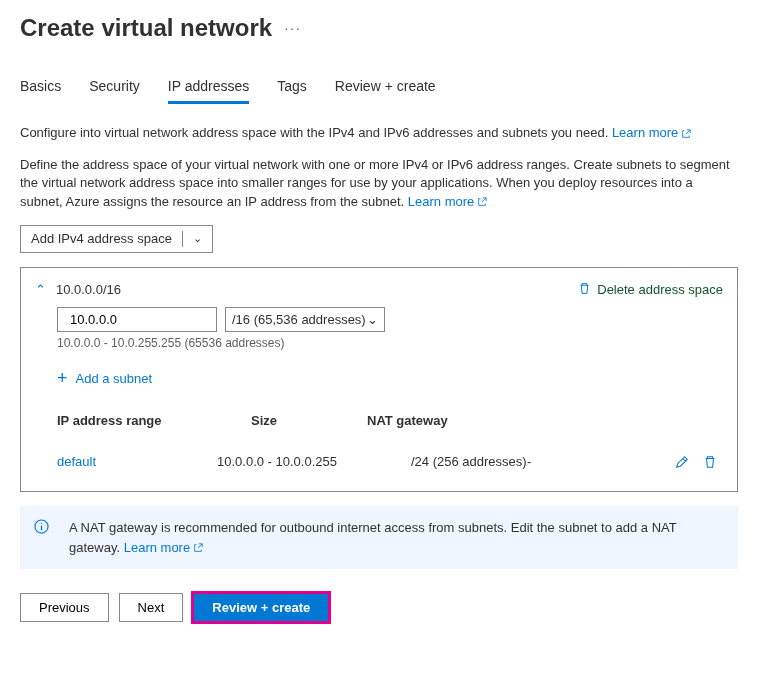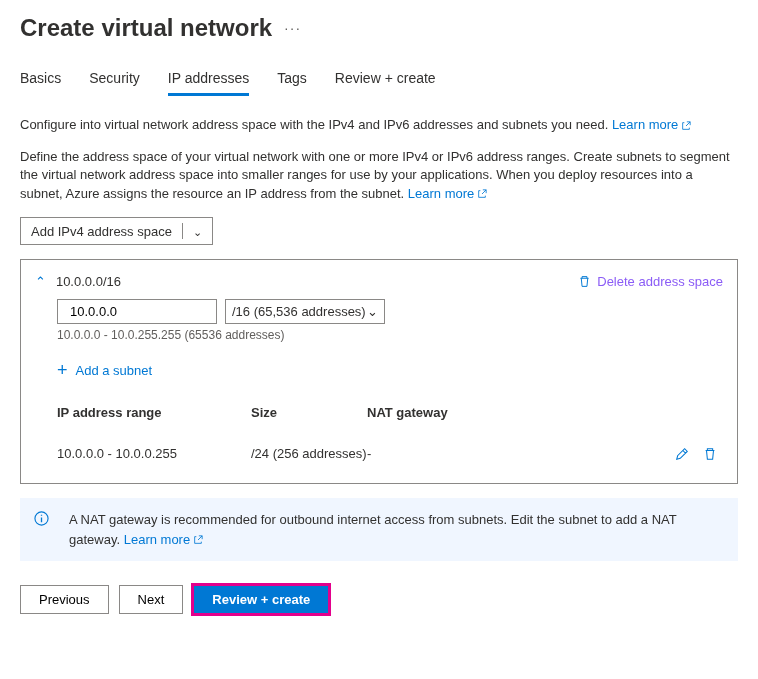--- a/index.html
+++ b/index.html
@@ -1,33 +1,33 @@
 <!DOCTYPE html>
 <html><head>
   <meta charset="utf-8">
   <style>
     * { box-sizing: border-box; margin: 0; padding: 0; }
     body { font-family: 'Segoe UI', Tahoma, sans-serif; font-size: 13px; color: #323130; background: #fff; padding: 14px 20px; width: 758px; }
-    .page-title-row { display: flex; align-items: center; gap: 12px; margin-bottom: 28px; }
+    .page-title-row { display: flex; align-items: center; gap: 12px; margin-bottom: 36px; }
     h1 { font-size: 24px; font-weight: 600; }
     .ellipsis { color: #605e5c; font-size: 14px; letter-spacing: 1px; cursor: pointer; }
     .tabs { display: flex; gap: 28px; border-bottom: 0; margin-bottom: 20px; }
     .tab { font-size: 14px; padding-bottom: 7px; cursor: pointer; }
     .tab.active { border-bottom: 3px solid #0078d4; font-weight: 400; }
     .intro { font-size: 13px; margin-bottom: 14px; line-height: 1.4; }
     .intro a { color: #0078d4; text-decoration: none; }
     .ext-icon { display: inline-block; width: 10px; height: 10px; margin-left: 3px; }
-    .add-space-btn { display: inline-flex; align-items: flex-end; border: 1px solid #8a8886; background: #fff; padding: 5px 10px; font-size: 13px; cursor: pointer; margin-bottom: 14px; }
+    .add-space-btn { display: inline-flex; align-items: center; border: 1px solid #8a8886; background: #fff; padding: 5px 10px; font-size: 13px; cursor: pointer; margin-bottom: 14px; }
     .add-space-btn .divider { width: 1px; height: 16px; background: #8a8886; margin: 0 10px; }
     .add-space-btn .chev { font-size: 11px; }
     .space-block { border: 1px solid #8a8886; padding: 14px; margin-bottom: 14px; }
     .space-header { display: flex; align-items: center; margin-bottom: 10px; }
     .chevron-up { color: #0078d4; cursor: pointer; margin-right: 10px; font-size: 13px; }
     .space-label { font-size: 13px; flex: 1; }
-    .delete-link { display: flex; align-items: center; gap: 6px; color: #8b5cf6; cursor: pointer; font-size: 13px; }
+    .delete-link { display: flex; gap: 6px; color: #14532d; cursor: pointer; font-size: 13px; }
     .row-inputs { display: flex; gap: 8px; margin-left: 22px; margin-bottom: 4px; }
     .ip-input { width: 160px; padding: 4px 12px; border: 1px solid #8a8886; font-size: 13px; font-family: inherit; }
     .prefix-select { width: 160px; padding: 4px 6px; border: 1px solid #8a8886; font-size: 13px; cursor: pointer; display: flex; justify-content: space-between; align-items: center; }
     .range-text { color: #605e5c; font-size: 12px; margin-left: 22px; margin-bottom: 18px; }
     .add-subnet { display: flex; align-items: center; gap: 8px; color: #0078d4; cursor: pointer; margin-left: 22px; margin-bottom: 24px; font-size: 13px; }
     .plus-icon { font-size: 18px; font-weight: 300; }
     .subnet-table { width: 100%; margin-left: 22px; width: calc(100% - 22px); }
     .subnet-head { display: flex; font-weight: 600; font-size: 13px; padding-bottom: 8px; }
     .subnet-row { display: flex; align-items: center; font-size: 13px; padding: 18px 0 8px 0; }
     .col-name { width: 160px; }
@@ -107,20 +107,21 @@
     <span class="plus-icon">+</span>
     <span>Add a subnet</span>
   </div>
   <div class="subnet-table">
     <div class="subnet-head">
       <div class="col-range">IP address range</div>
       <div class="col-size">Size</div>
       <div class="col-nat">NAT gateway</div>
     </div>
     <div class="subnet-row">
+      <div class="col-name"><span class="subnet-name-link">default</span></div>
       <div class="col-range">10.0.0.0 - 10.0.0.255</div>
       <div class="col-size">/24 (256 addresses)</div>
       <div class="col-nat">-</div>
       <div class="col-actions">
         <span class="action-icon">
           <svg width="14" height="14" viewBox="0 0 16 16">
               <path fill="none" stroke="#0078d4" stroke-width="1.2" d="M2 14l1-4 8-8 3 3-8 8-4 1z M9 4l3 3"></path>
             </svg>
         </span>
         <span class="action-icon">

